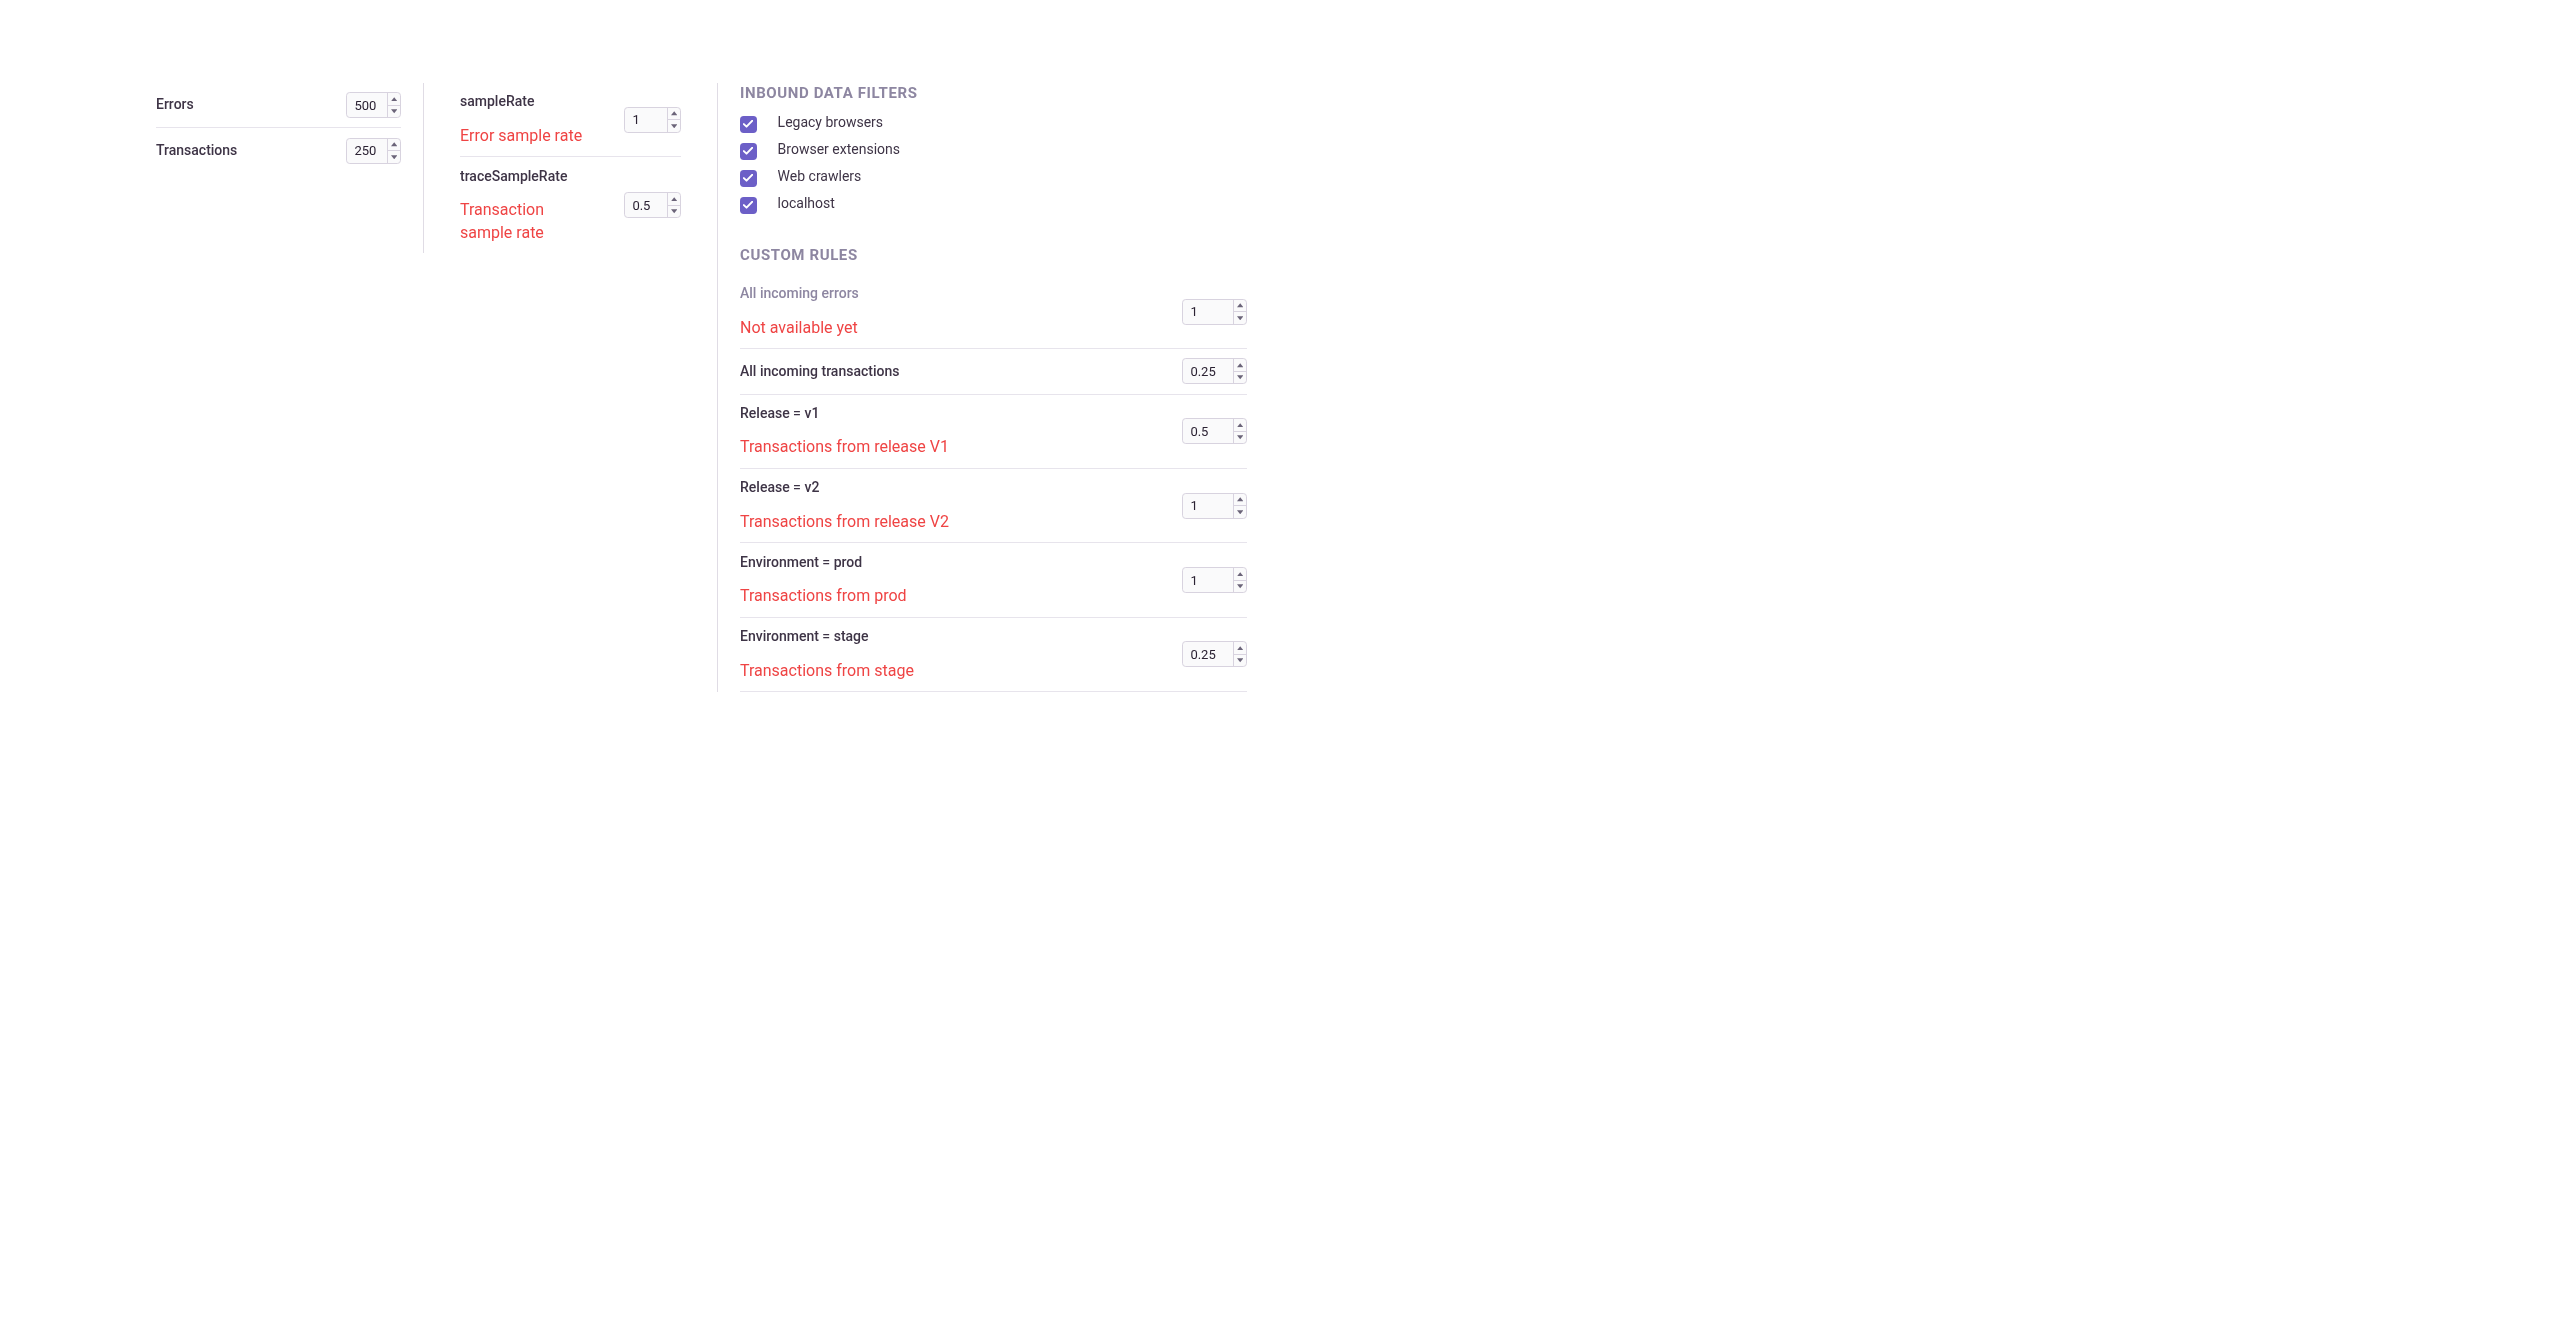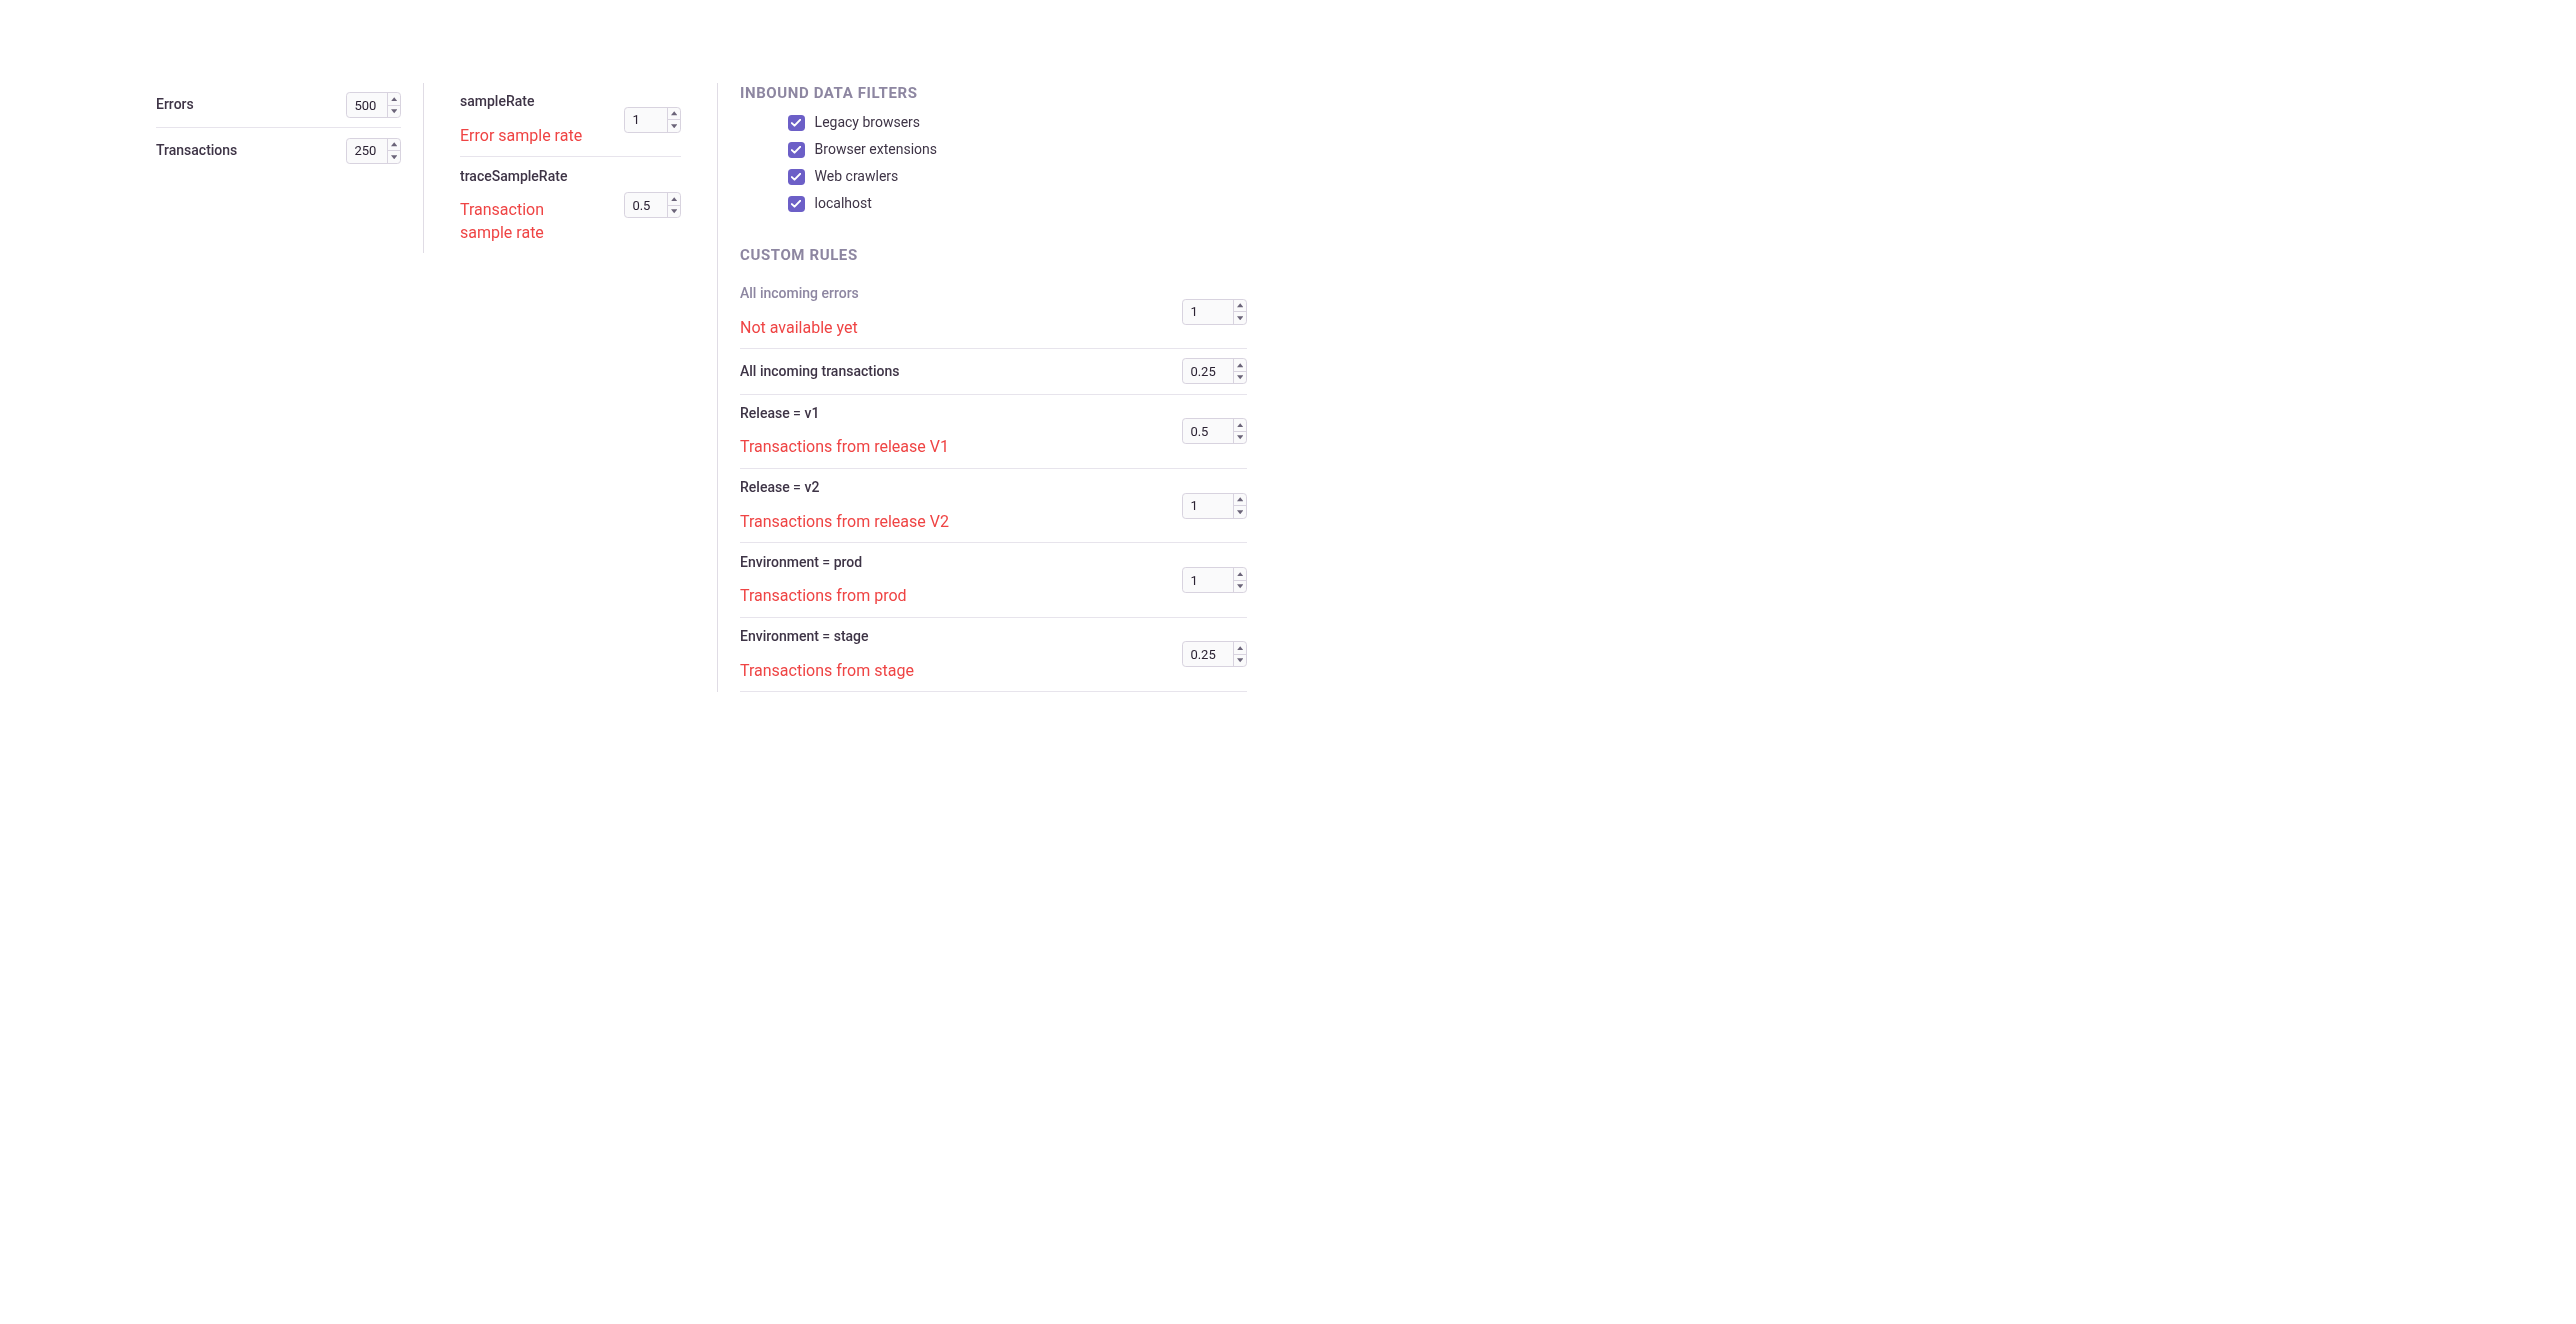--- a/index.html
+++ b/index.html
@@ -89,23 +89,22 @@
     margin-bottom: 9.2px;
   }
   .filters {
     display: flex;
     flex-direction: column;
     gap: 7.4px;
     margin-bottom: 31px;
   }
   .filter-item {
     display: flex;
-    align-items: center;
-    gap: 10px;
-    margin-left: 48px;
+    align-items: flex-end;
+    gap: 21px;
   }
   .chk {
     width: 16.6px; height: 16.6px;
     border-radius: 3.7px;
     background: #6c5fc7;
     display: inline-flex;
     align-items: center;
     justify-content: center;
     flex-shrink: 0;
     cursor: pointer;

